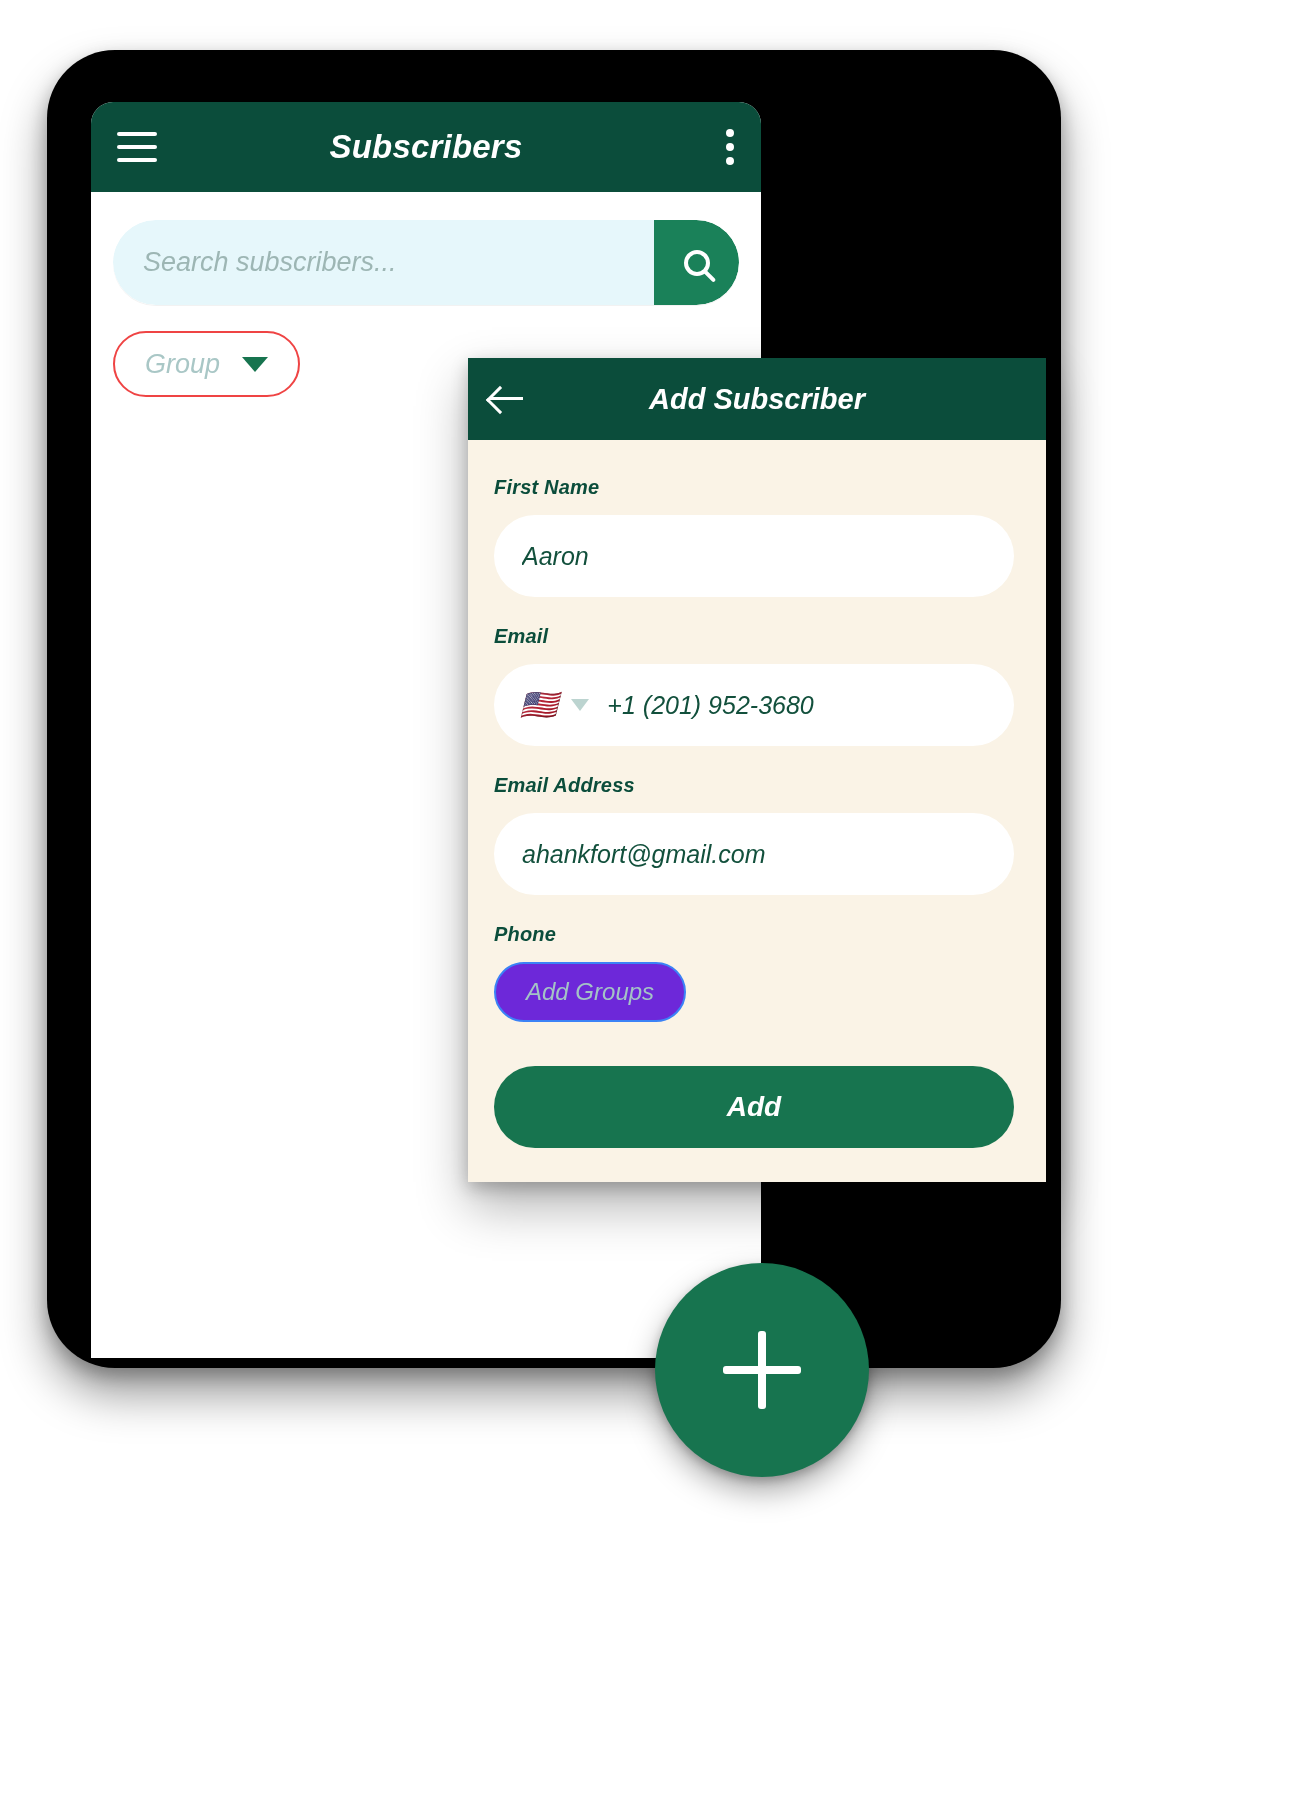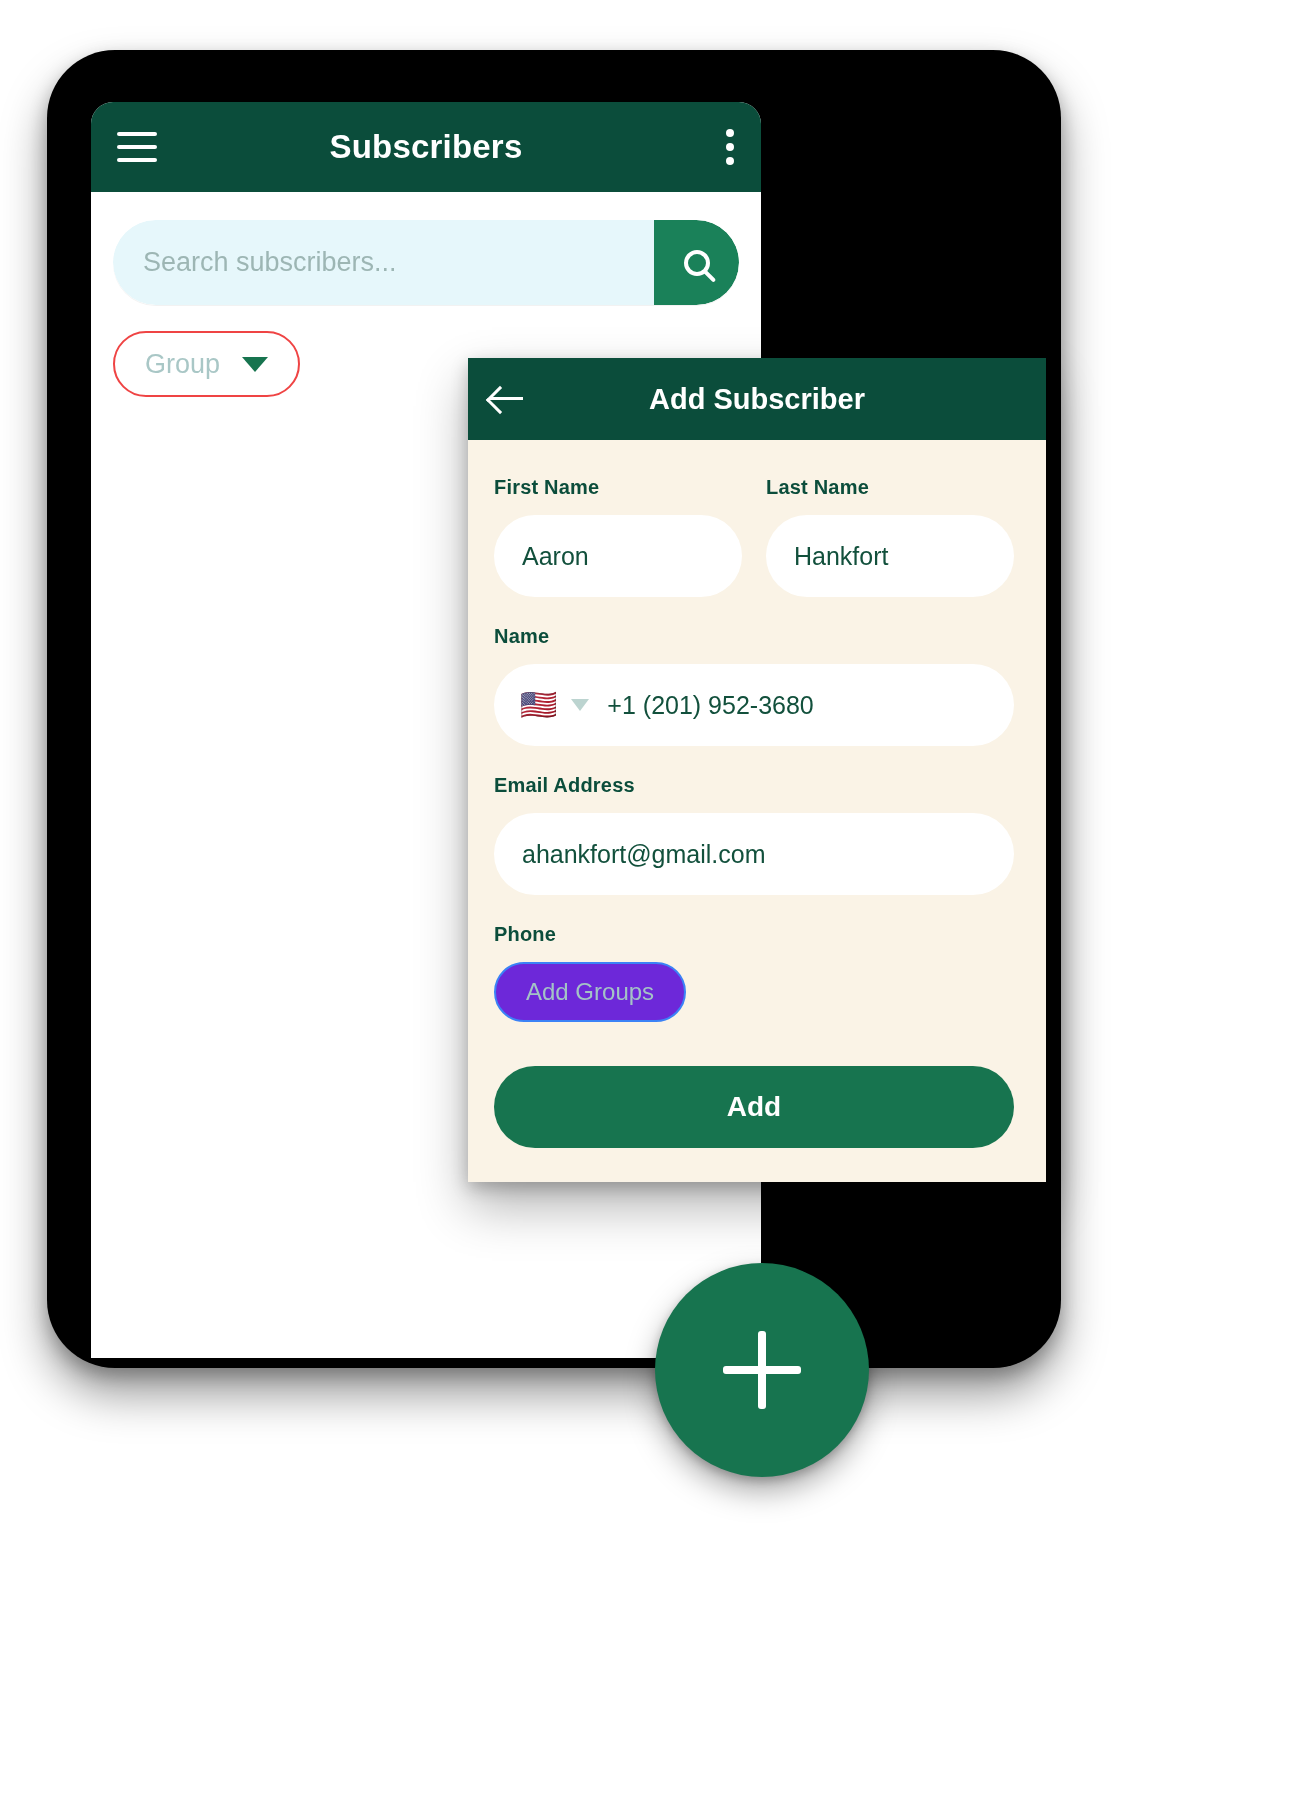--- a/index.html
+++ b/index.html
@@ -1,15 +1,15 @@
 <!DOCTYPE html>
 <html><head>
 <meta charset="utf-8">
 <style>
-  * { box-sizing: border-box; margin: 0; padding: 0; }
+  * { box-sizing: border-box; margin: 0; padding: 0; font-style: italic; }
 
   html, body {
     width: 1299px;
     height: 1801px;
     background: #ffffff;
     font-family: "Liberation Sans", sans-serif;
     overflow: hidden;
   }
 
   #stage {
@@ -382,29 +382,25 @@
     </div>
 
     <div class="dialog-body">
 
       
       <div class="name-row">
         <div class="name-col">
           <div class="field-label">First Name</div>
           <input class="text-input" type="text" value="Aaron" style="">
         </div>
-        <div class="name-col">
-          <div class="field-label">Last Name</div>
-          <input class="text-input" type="text" value="Hankfort" style="">
-        </div>
       </div>
 
       
       <div class="block">
-        <div class="field-label">Name</div>
+        <div class="field-label">Email</div>
         <div class="phone-input-wrap">
           <span class="flag-icon">🇺🇸</span>
           <span class="flag-caret"></span>
           <span class="phone-value">+1  (201) 952-3680</span>
         </div>
       </div>
 
       
       <div class="block">
         <div class="field-label">Email Address</div>

